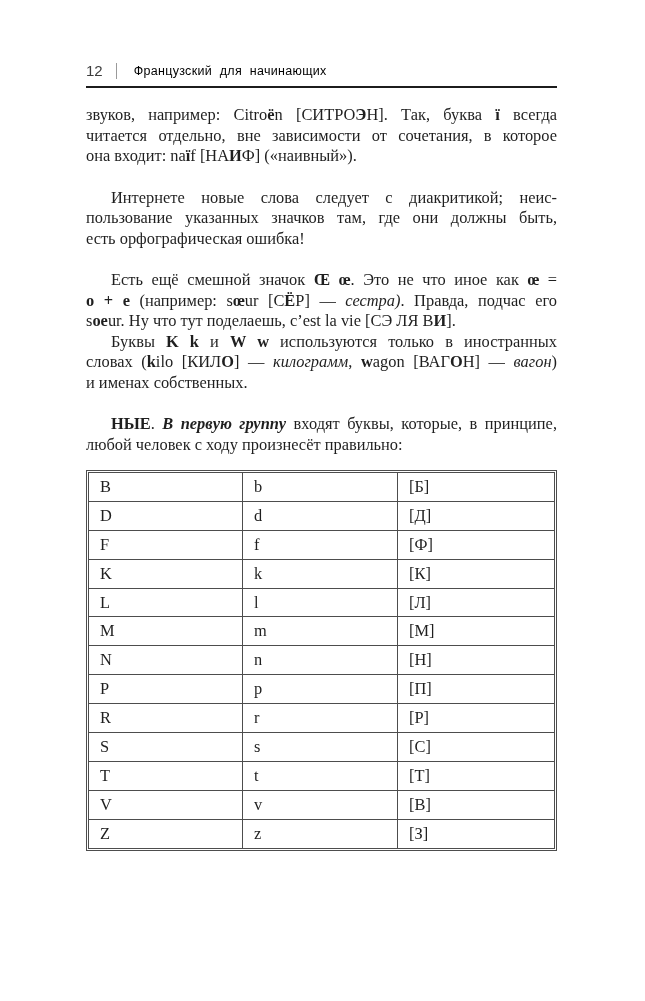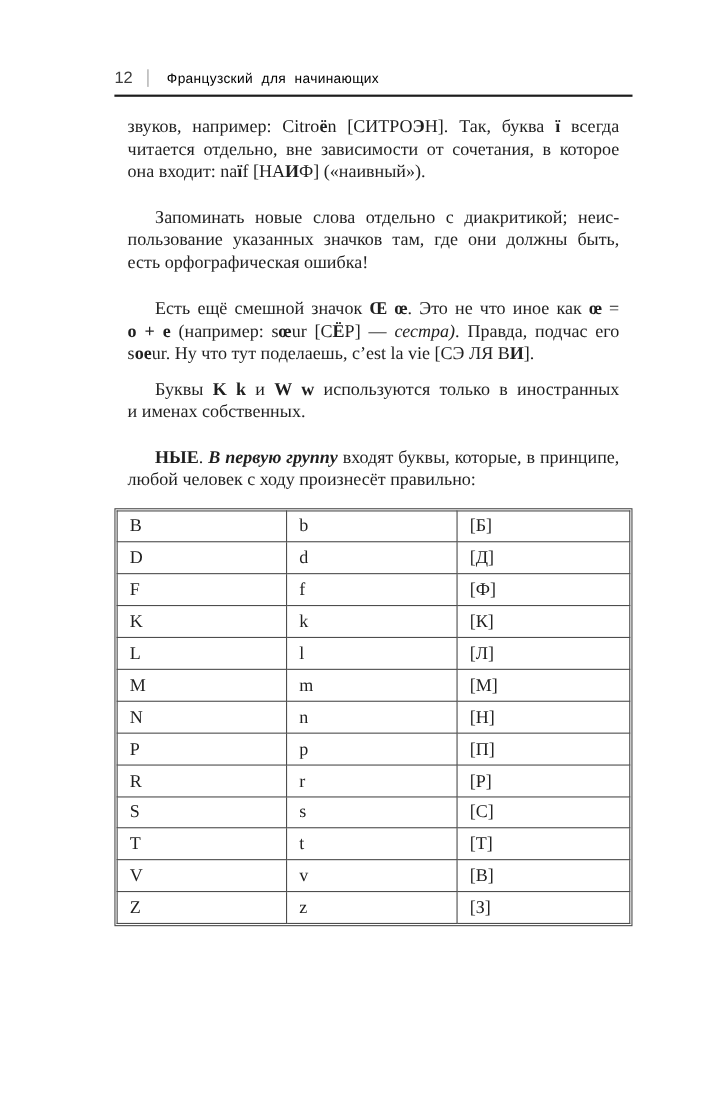--- a/index.html
+++ b/index.html
@@ -8,21 +8,21 @@
     position: relative;
     width: 645px;
     height: 1001px;
     background: #fff;
     font-family: "Liberation Serif", serif;
     color: #1f1f1f;
     overflow: hidden;
   }
   .content {
     position: absolute;
-    left: 104px;
+    left: 86px;
     top: 62px;
     width: 471px;
   }
   
   .header {
     display: flex;
     align-items: center;
     height: 17px;
     font-family: "Liberation Sans", sans-serif;
     color: #454545;
@@ -49,21 +49,21 @@
     margin-top: 7px;
     height: 2px;
     background: #1c1c1c;
   }
   
   .body-text {
     margin-top: 17px;
     font-size: 16.4px;
     line-height: 20.5px;
   }
-  .para { margin: 12px; }
+  .para { margin: 0; }
   .para + .para { margin-top: 21px; }
   .para.flush { margin-top: 0; }
   .line {
     text-align: justify;
     text-align-last: justify;
     text-justify: inter-word;
     white-space: normal;
   }
   .line.last { text-align-last: left; }
   .para.indent .line:first-child { text-indent: 25px; }
@@ -106,31 +106,32 @@
     </div>
     <div class="rule"></div>
 
     <div class="body-text">
       <div class="para">
           <div class="line"><span>звуков, например: Citro</span><span class="b">ë</span><span>n [СИТРО</span><span class="b">Э</span><span>Н]. Так, буква </span><span class="b">ï</span><span> всегда</span></div>
           <div class="line"><span>читается отдельно, вне зависимости от сочетания, в которое</span></div>
           <div class="line last"><span>она входит: na</span><span class="b">ï</span><span>f [НА</span><span class="b">И</span><span>Ф] («наивный»).</span></div>
         </div>
       <div class="para indent">
-          <div class="line"><span>Запоминать новые слова отдельно с диакритикой; неис-</span></div>
+          <div class="line"><span>Интернете новые слова следует с диакритикой; неис-</span></div>
           <div class="line"><span>пользование указанных значков там, где они должны быть,</span></div>
           <div class="line last"><span>есть орфографическая ошибка!</span></div>
         </div>
       <div class="para indent">
           <div class="line"><span>Есть ещё смешной значок </span><span class="b">Œ œ</span><span>. Это не что иное как </span><span class="b">œ</span><span> =</span></div>
           <div class="line"><span class="b">о + е</span><span> (например: s</span><span class="b">œ</span><span>ur [С</span><span class="b">Ё</span><span>Р] — </span><span class="i">сестра)</span><span>. Правда, подчас его</span></div>
           <div class="line last"><span>s</span><span class="b">oe</span><span>ur. Ну что тут поделаешь, c’est la vie [СЭ ЛЯ В</span><span class="b">И</span><span>].</span></div>
         </div>
       <div class="para indent flush">
           <div class="line"><span>Буквы </span><span class="b">K k</span><span> и </span><span class="b">W w</span><span> используются только в иностранных</span></div>
+          <div class="line"><span>словах (</span><span class="b">k</span><span>ilo [КИЛ</span><span class="b">О</span><span>] — </span><span class="i">килограмм</span><span>, </span><span class="b">w</span><span>agon [ВАГ</span><span class="b">О</span><span>Н] — </span><span class="i">вагон</span><span>)</span></div>
           <div class="line last"><span>и именах собственных.</span></div>
         </div>
       <div class="para indent">
           <div class="line"><span class="b">НЫЕ</span><span>. </span><span class="b i">В первую группу</span><span> входят буквы, которые, в принципе,</span></div>
           <div class="line last"><span>любой человек с ходу произнесёт правильно:</span></div>
         </div>
     </div>
 
     <div class="table-wrap">
       <table class="letters">

